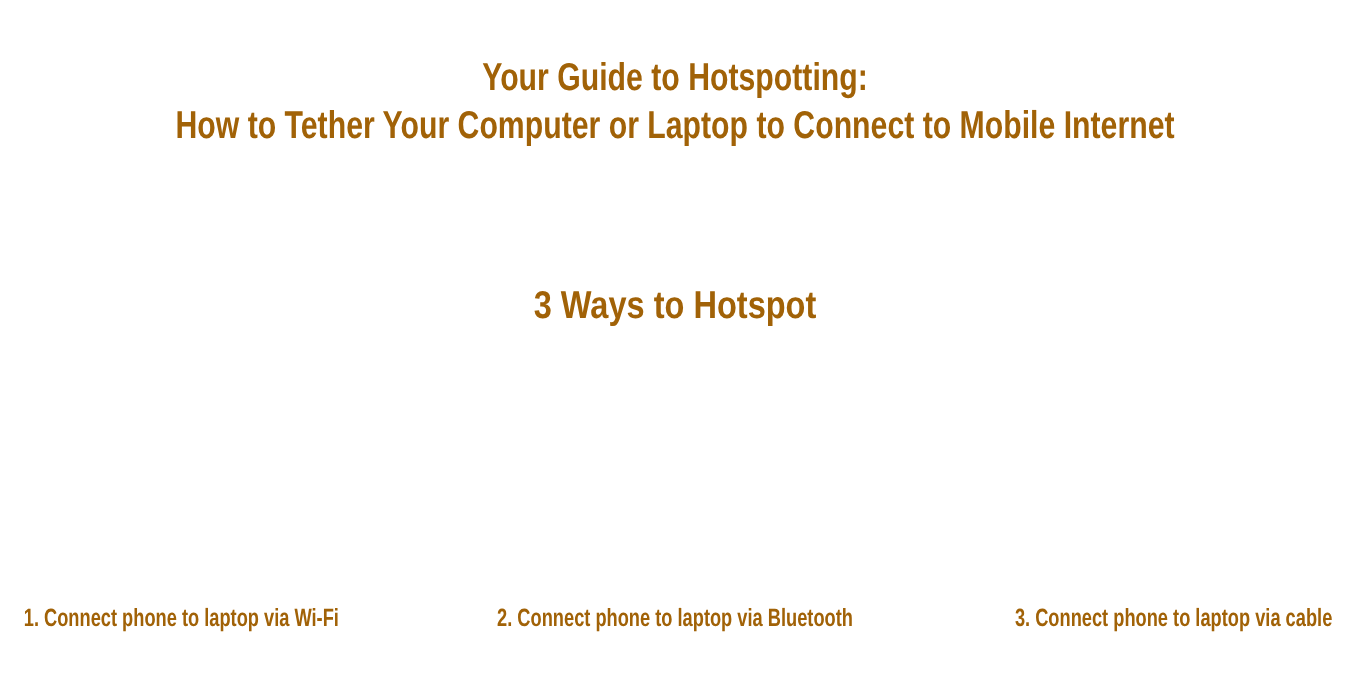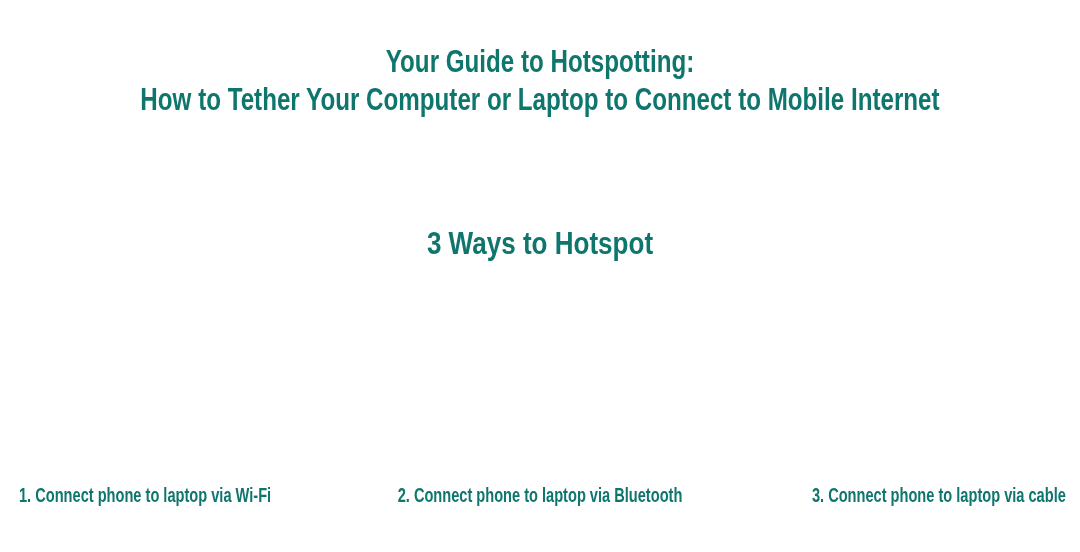--- a/index.html
+++ b/index.html
@@ -8,21 +8,21 @@
     height: 552px;
     background: #ffffff;
     font-family: "Liberation Sans", sans-serif;
     overflow: hidden;
   }
   .page {
     position: relative;
     width: 1080px;
     height: 552px;
     background: #ffffff;
-    color: #0f766e;
+    color: #a16207;
   }
   
   .title-block {
     position: absolute;
     top: 43px;
     left: 0;
     right: 0;
     text-align: center;
     font-size: 31px;
     line-height: 38px;

